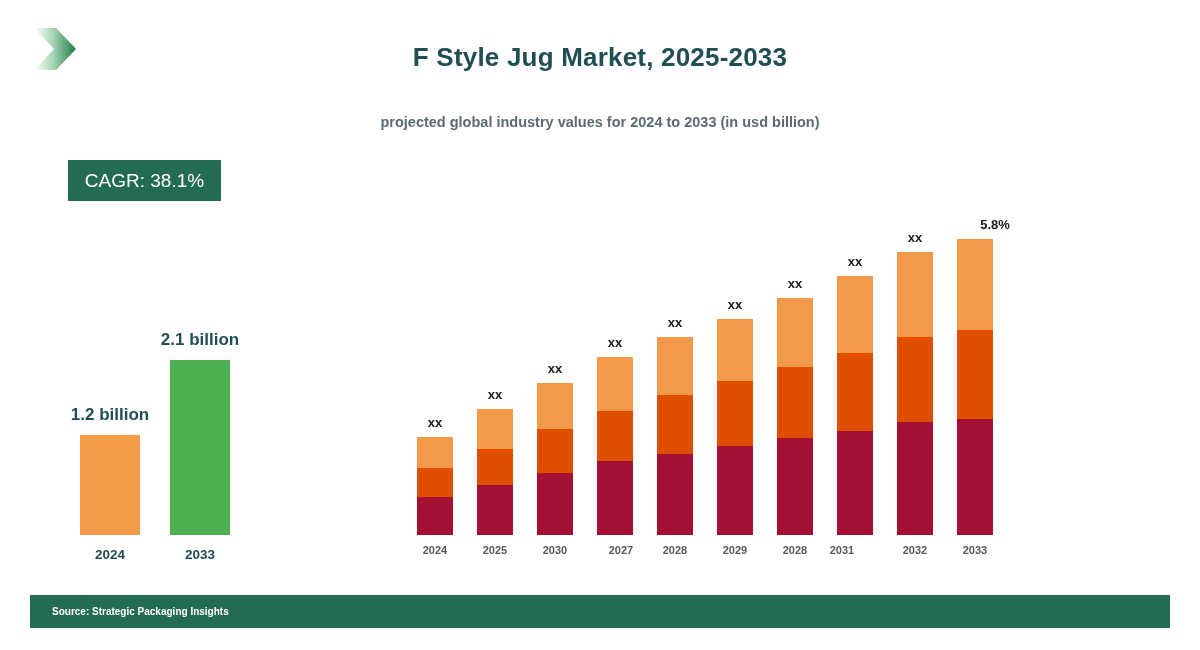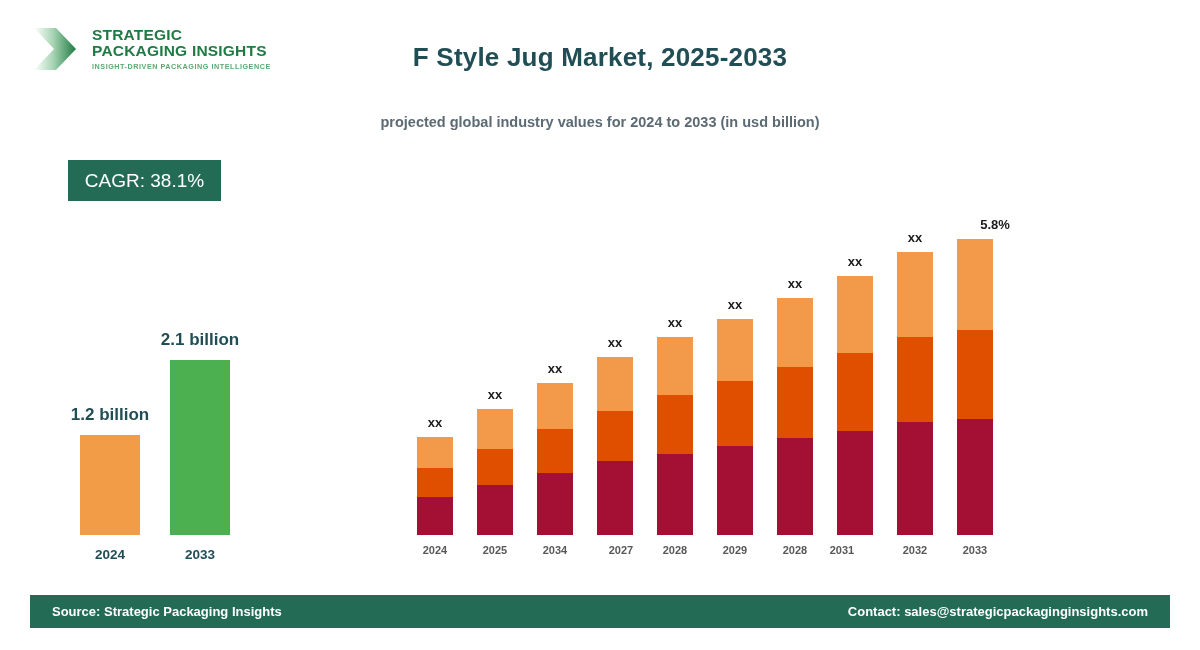--- a/index.html
+++ b/index.html
@@ -166,46 +166,41 @@
     height: 33px;
     background: #236B55;
     display: flex;
     align-items: center;
     justify-content: space-between;
     padding: 0 22px;
     box-sizing: border-box;
   }
   .footer-text {
     color: #ffffff;
-    font-size: 13px;
+    font-size: 10px;
     font-weight: bold;
     white-space: nowrap;
   }
 </style>
 </head>
 <body>
 
 <div id="logo">
   <div id="logo-mark">
     <svg width="54" height="54" viewBox="0 0 54 54" aria-hidden="true">
       <defs>
         <linearGradient id="chevGrad" x1="0" y1="0" x2="1" y2="0">
           <stop offset="0%" stop-color="#FFFFFF"></stop>
           <stop offset="45%" stop-color="#A8D5B5"></stop>
           <stop offset="100%" stop-color="#1F7A43"></stop>
         </linearGradient>
       </defs>
       <path d="M4 6 L26 6 L46 27 L26 48 L4 48 L24 27 Z" fill="url(#chevGrad)"></path>
     </svg>
   </div>
-  <div id="logo-text">
-    <div class="logo-line">STRATEGIC</div>
-    <div class="logo-line">PACKAGING INSIGHTS</div>
-    <div id="logo-tagline">INSIGHT-DRIVEN PACKAGING INTELLIGENCE</div>
-  </div>
 </div>
 
 <div id="chart-title">F Style Jug Market, 2025-2033</div>
 <div id="chart-subtitle">projected global industry values for 2024 to 2033 (in usd billion)</div>
 
 <div id="cagr-badge">CAGR: 38.1%</div>
 
 <div id="compare-chart">
     <div class="cmp-bar" style="left: 40px; bottom: 35px; height: 100px; background: rgb(243, 156, 72);"></div>
     <div class="cmp-value" style="left: -5px; bottom: 145px; margin-top: 12px;">1.2 billion</div>
@@ -229,21 +224,21 @@
       <span class="seg" style="height: 50px; background: rgb(163, 16, 52);"></span>
     </div>
     <div class="stack-top-label" style="left: 55px; bottom: 158px;">xx</div>
     <div class="stack-x-label" style="left: 77px;">2025</div>
     <div class="stack-bar" style="left: 137px; height: 152px;">
       <span class="seg" style="height: 46px; background: rgb(242, 153, 74);"></span>
       <span class="seg" style="height: 44px; background: rgb(224, 78, 0);"></span>
       <span class="seg" style="height: 62px; background: rgb(163, 16, 52);"></span>
     </div>
     <div class="stack-top-label" style="left: 115px; bottom: 184px;">xx</div>
-    <div class="stack-x-label" style="left: 137px;">2034</div>
+    <div class="stack-x-label" style="left: 137px;">2030</div>
     <div class="stack-bar" style="left: 197px; height: 178px;">
       <span class="seg" style="height: 54px; background: rgb(242, 153, 74);"></span>
       <span class="seg" style="height: 50px; background: rgb(224, 78, 0);"></span>
       <span class="seg" style="height: 74px; background: rgb(163, 16, 52);"></span>
     </div>
     <div class="stack-top-label" style="left: 175px; bottom: 210px;">xx</div>
     <div class="stack-x-label" style="left: 203px;">2027</div>
     <div class="stack-bar" style="left: 257px; height: 198px;">
       <span class="seg" style="height: 58px; background: rgb(242, 153, 74);"></span>
       <span class="seg" style="height: 59px; background: rgb(224, 78, 0);"></span>
@@ -283,14 +278,13 @@
       <span class="seg" style="height: 91px; background: rgb(242, 153, 74);"></span>
       <span class="seg" style="height: 89px; background: rgb(224, 78, 0);"></span>
       <span class="seg" style="height: 116px; background: rgb(163, 16, 52);"></span>
     </div>
     <div class="stack-top-label" style="left: 555px; bottom: 328px;">5.8%</div>
     <div class="stack-x-label" style="left: 557px;">2033</div>
   </div>
 
 <div id="footer-bar">
   <div class="footer-text">Source: Strategic Packaging Insights</div>
-  <div class="footer-text">Contact: sales@strategicpackaginginsights.com</div>
 </div>
 
 </body></html>

